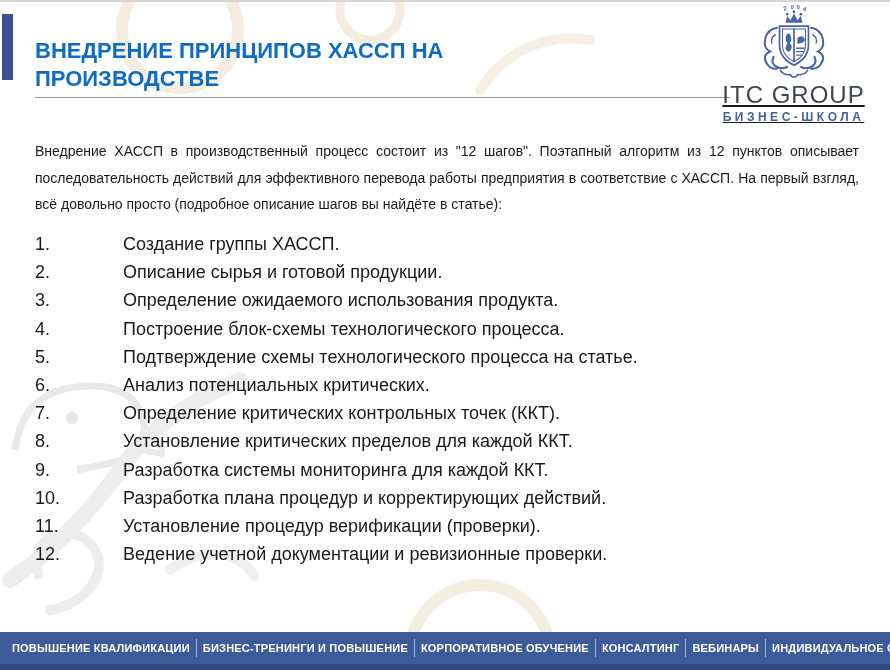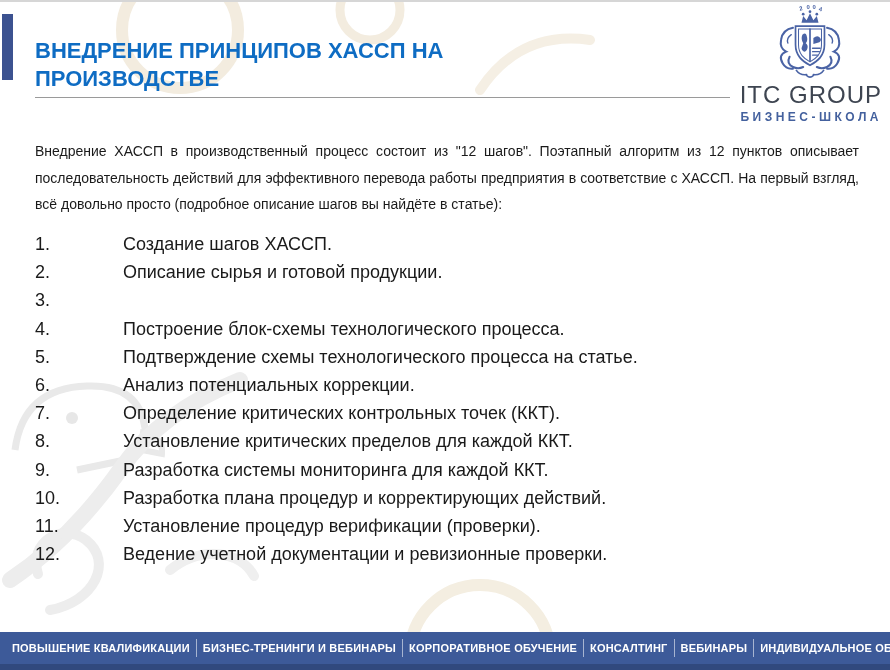--- a/index.html
+++ b/index.html
@@ -13,21 +13,21 @@
   
   .wm{position:absolute;pointer-events:none;}
   
   .accent-bar{position:absolute;left:2px;top:14px;width:11px;height:66px;background:#3c5290;}
   .slide-title{
     position:absolute;left:35px;top:22px;width:440px;
     font-size:22px;font-weight:bold;line-height:28px;color:#0e6cc3;
   }
   .title-rule{position:absolute;left:35px;top:97px;width:695px;height:1px;background:#9a9a9a;}
   
-  .logo{position:absolute;top:4px;right:8px;width:145px;text-align:right;}
+  .logo{position:absolute;top:4px;right:24px;width:145px;text-align:center;text-decoration:underline;}
   .logo .crest{display:block;margin:0 auto;}
   .logo-name{font-size:24px;letter-spacing:1px;color:#3e4551;line-height:26px;margin-top:-2px;}
   .logo-tagline{font-size:12px;font-weight:bold;letter-spacing:3.5px;color:#44619e;margin-top:2px;}
   
   .intro{
     position:absolute;left:35px;top:124px;width:824px;
     font-size:14px;line-height:26.5px;text-align:justify;
   }
   .steps{position:absolute;left:35px;top:230px;width:824px;}
   .step-row{display:flex;line-height:28.2px;font-size:18px;}
@@ -116,40 +116,41 @@
   </svg>
   <div class="logo-name">ITC GROUP</div>
   <div class="logo-tagline">БИЗНЕС-ШКОЛА</div>
 </div>
 
 <p class="intro">Внедрение ХАССП в производственный процесс состоит из "12 шагов". Поэтапный алгоритм из 12 пунктов описывает последовательность действий для эффективного перевода работы предприятия в соответствие с ХАССП. На первый взгляд, всё довольно просто (подробное описание шагов вы найдёте в статье):</p>
 
 <div class="steps">
   <div class="step-row">
       <span class="step-num">1.</span>
-      <span>Создание шагов ХАССП.</span>
+      <span>Создание группы ХАССП.</span>
     </div>
   <div class="step-row">
       <span class="step-num">2.</span>
       <span>Описание сырья и готовой продукции.</span>
     </div>
   <div class="step-row">
       <span class="step-num">3.</span>
+      <span>Определение ожидаемого использования продукта.</span>
     </div>
   <div class="step-row">
       <span class="step-num">4.</span>
       <span>Построение блок-схемы технологического процесса.</span>
     </div>
   <div class="step-row">
       <span class="step-num">5.</span>
       <span>Подтверждение схемы технологического процесса на статье.</span>
     </div>
   <div class="step-row">
       <span class="step-num">6.</span>
-      <span>Анализ потенциальных коррекции.</span>
+      <span>Анализ потенциальных критических.</span>
     </div>
   <div class="step-row">
       <span class="step-num">7.</span>
       <span>Определение критических контрольных точек (ККТ).</span>
     </div>
   <div class="step-row">
       <span class="step-num">8.</span>
       <span>Установление критических пределов для каждой ККТ.</span>
     </div>
   <div class="step-row">
@@ -166,21 +167,21 @@
     </div>
   <div class="step-row">
       <span class="step-num">12.</span>
       <span>Ведение учетной документации и ревизионные проверки.</span>
     </div>
 </div>
 
 <div class="footer">
   <span class="footer-item">ПОВЫШЕНИЕ КВАЛИФИКАЦИИ</span>
   <span class="footer-divider"></span>
-  <span class="footer-item">БИЗНЕС-ТРЕНИНГИ И ВЕБИНАРЫ</span>
+  <span class="footer-item">БИЗНЕС-ТРЕНИНГИ И ПОВЫШЕНИЕ</span>
   <span class="footer-divider"></span>
   <span class="footer-item">КОРПОРАТИВНОЕ ОБУЧЕНИЕ</span>
   <span class="footer-divider"></span>
   <span class="footer-item">КОНСАЛТИНГ</span>
   <span class="footer-divider"></span>
   <span class="footer-item">ВЕБИНАРЫ</span>
   <span class="footer-divider"></span>
   <span class="footer-item">ИНДИВИДУАЛЬНОЕ ОБУЧЕНИЕ</span>
 </div>
 

